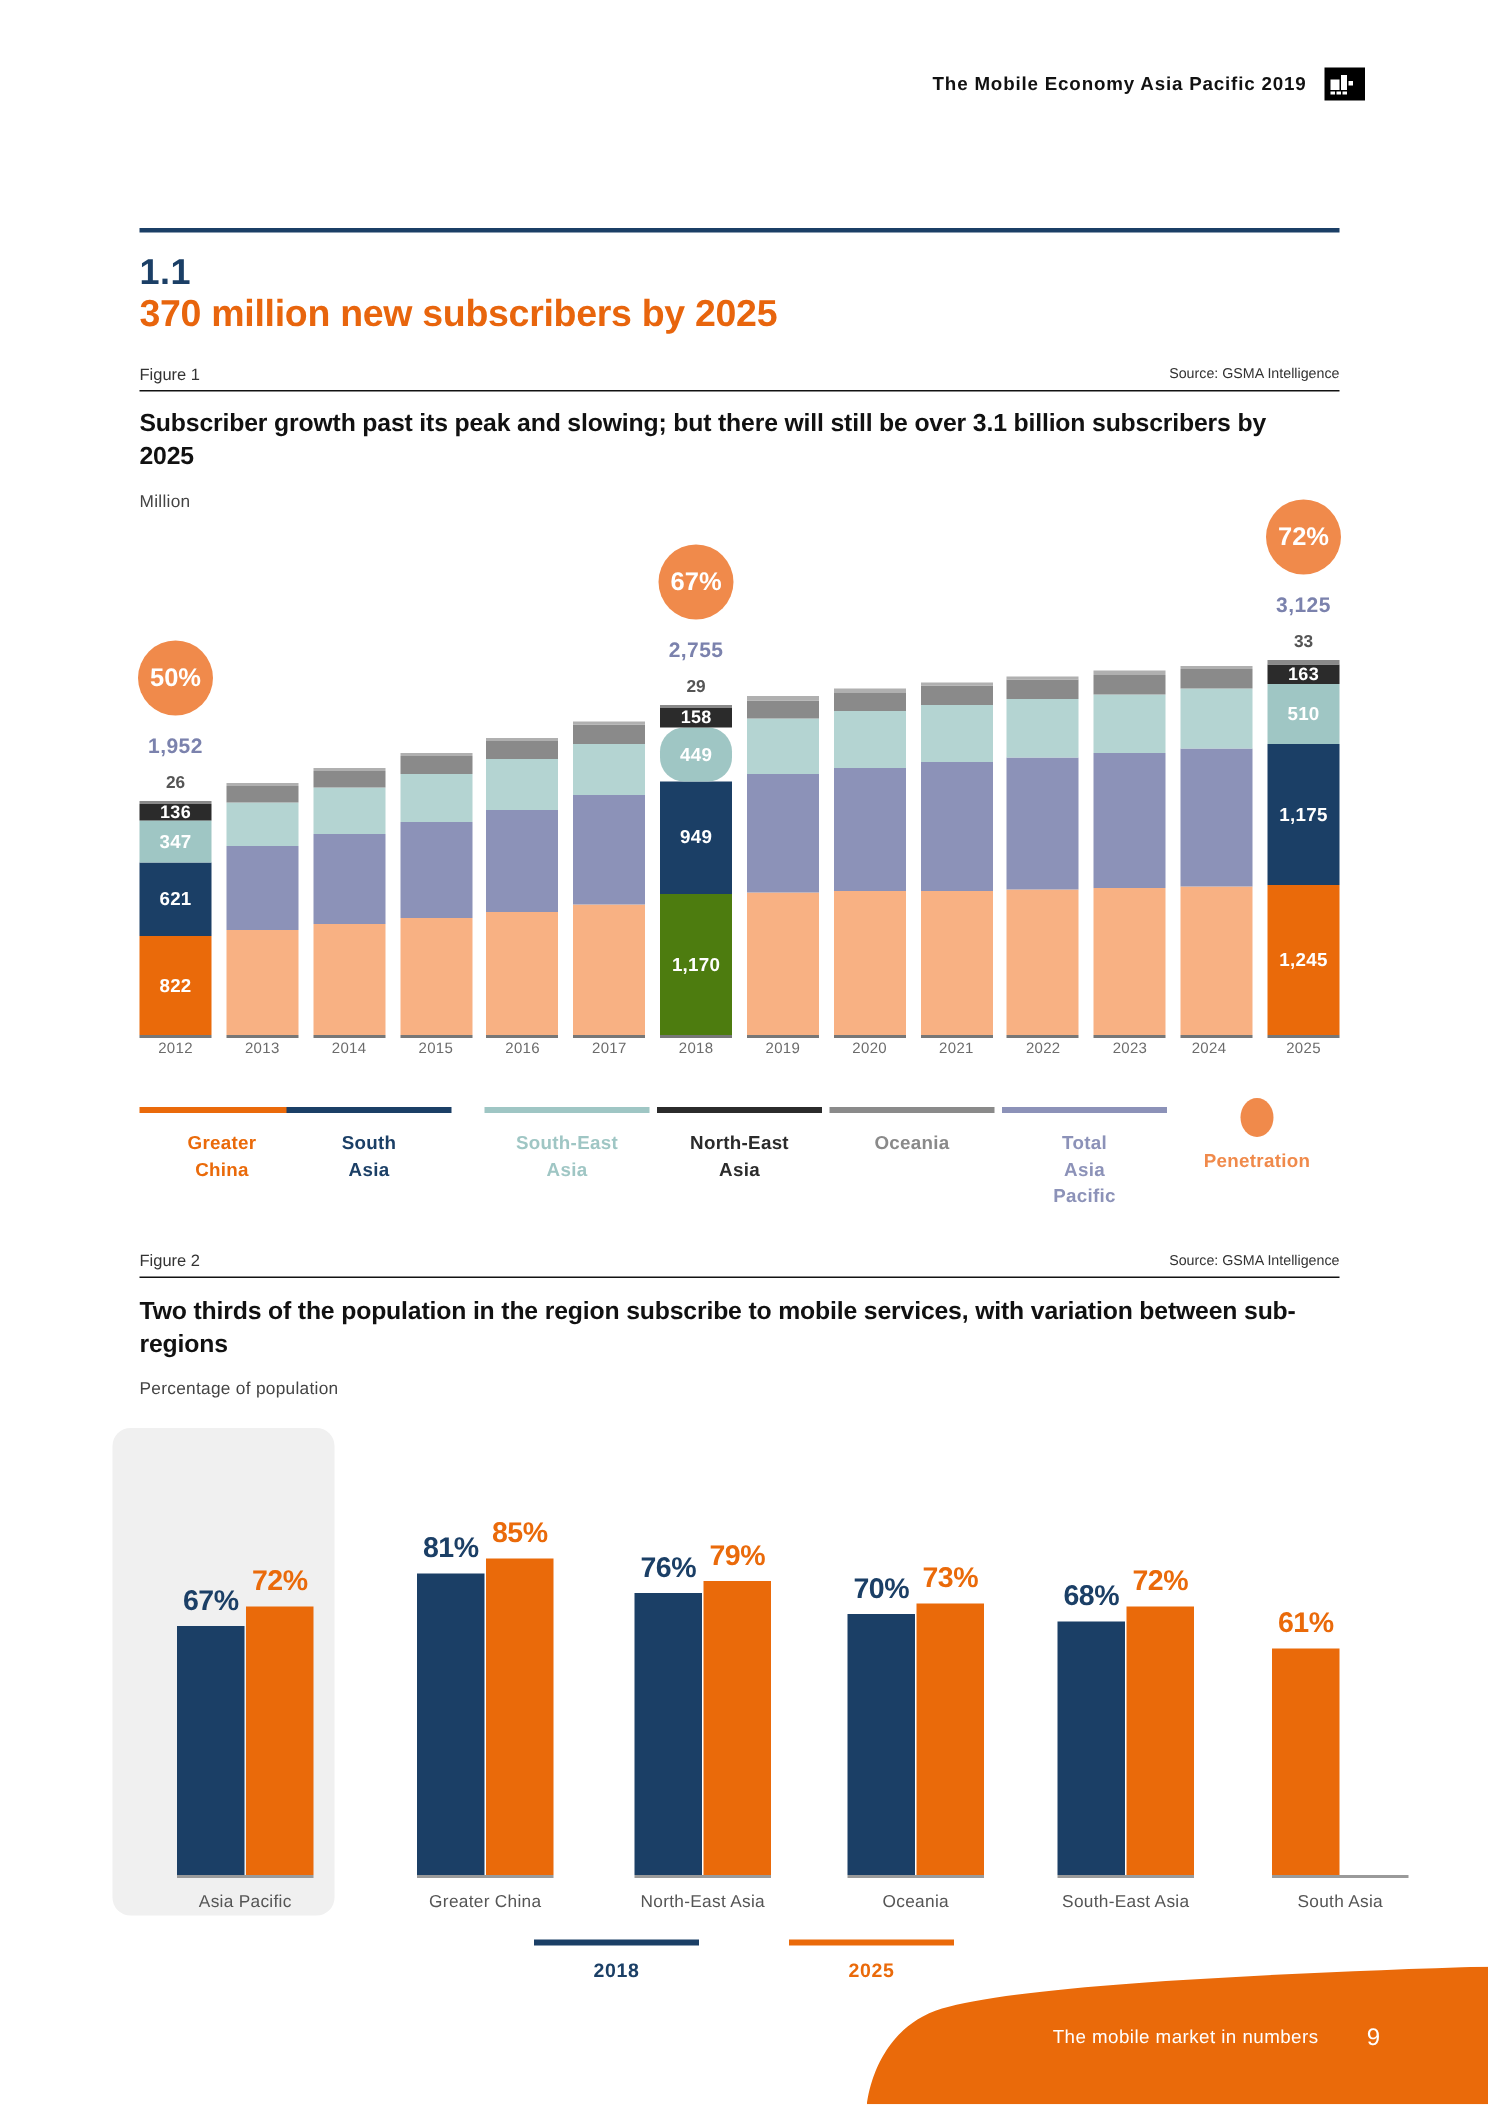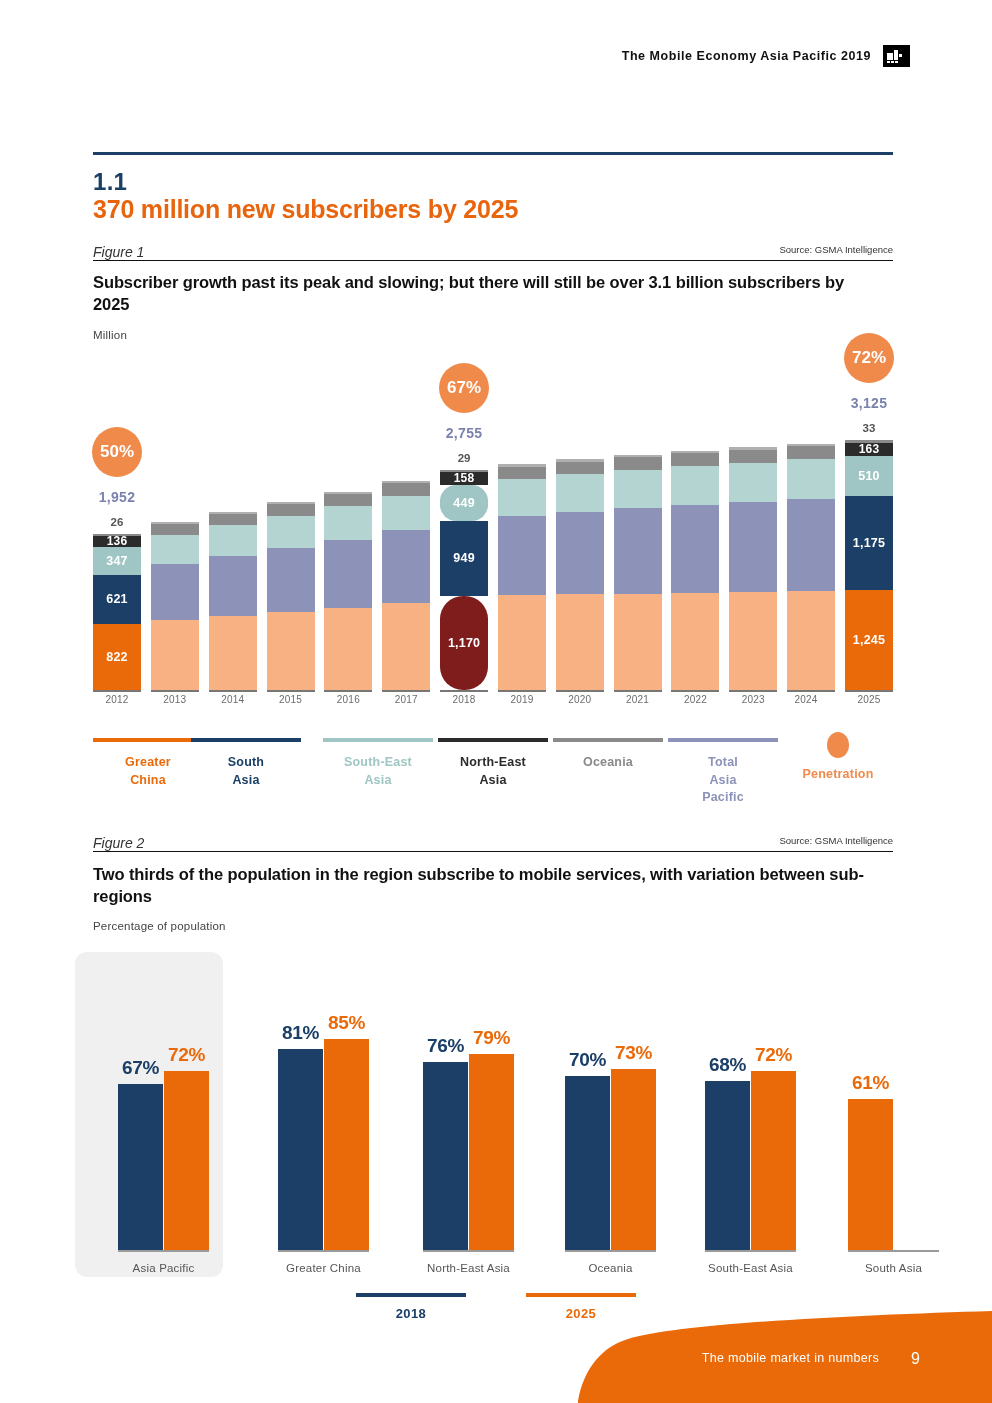--- a/index.html
+++ b/index.html
@@ -22,21 +22,21 @@
   .l4 { left: 4px;  top: 16px; width: 3px;  height: 2px; }
   .l5 { left: 8px;  top: 16px; width: 3px;  height: 2px; }
   .l6 { left: 12px; top: 16px; width: 3px;  height: 2px; }
 
   
   .rule-top { position: absolute; left: 93px; top: 152px; width: 800px; height: 3px; background: #1B3F66; }
   .sec-num { position: absolute; left: 93px; top: 168px; font-size: 24px; font-weight: 700; color: #1B3F66; letter-spacing: .3px; }
   .sec-title { position: absolute; left: 93px; top: 195px; font-size: 25px; font-weight: 700; color: #E8650D; letter-spacing: -.2px; }
 
   
-  .figlabel { position: absolute; font-size: 14px; color: #333; font-style: italic; }
+  .figlabel { position: absolute; font-size: 11px; color: #333; }
   .figsrc { position: absolute; font-size: 9.5px; color: #333; text-align: center; }
   .figrule { position: absolute; left: 93px; width: 800px; height: 1px; background: #111; }
   .figtitle { position: absolute; left: 93px; width: 790px; font-size: 16.5px; font-weight: 700; color: #111; line-height: 1.32; letter-spacing: -.1px; }
   .figunit { position: absolute; left: 93px; font-size: 11.5px; color: #444; letter-spacing: .2px; }
 
   
   #chart1 { position: absolute; left: 93px; top: 355px; width: 800px; height: 335px; }
   .col { position: absolute; bottom: 0; width: 48px; }
   .stack { position: absolute; bottom: 0; width: 100%; display: flex; flex-direction: column-reverse; }
   .seg { width: 100%; position: relative; }
@@ -171,21 +171,21 @@
         <div class="stack" style="height: 208.96px;">
           <div class="seg" style="height: 41.7305%; background: rgb(248, 177, 131);"></div>
           <div class="seg" style="height: 34.6478%; background: rgb(140, 146, 184);"></div>
           <div class="seg" style="height: 16.6539%; background: rgb(180, 212, 210);"></div>
           <div class="seg" style="height: 5.89587%; background: rgb(138, 138, 138);"></div>
           <div class="seg" style="height: 1.07198%; background: rgb(176, 176, 176);"></div>
         </div>
       </div>
       <div class="col" style="left: 347.077px; height: 335px;">
         <div class="stack" style="height: 220.4px;">
-          <div class="seg" style="height: 42.4682%; background: #7f1d1d; border-radius: 23px;">
+          <div class="seg" style="height: 42.4682%; background: #4d7c0f;">
             <span class="seglbl">1,170</span>
           </div>
           <div class="seg" style="height: 34.4465%; background: rgb(27, 63, 102);">
             <span class="seglbl">949</span>
           </div>
           <div class="seg" style="height: 16.2976%; background: rgb(159, 198, 196); border-radius: 16px;">
             <span class="seglbl">449</span>
           </div>
           <div class="seg" style="height: 5.73503%; background: rgb(43, 43, 43);">
             <span class="seglbl" style="font-size: 12px;">158</span>

